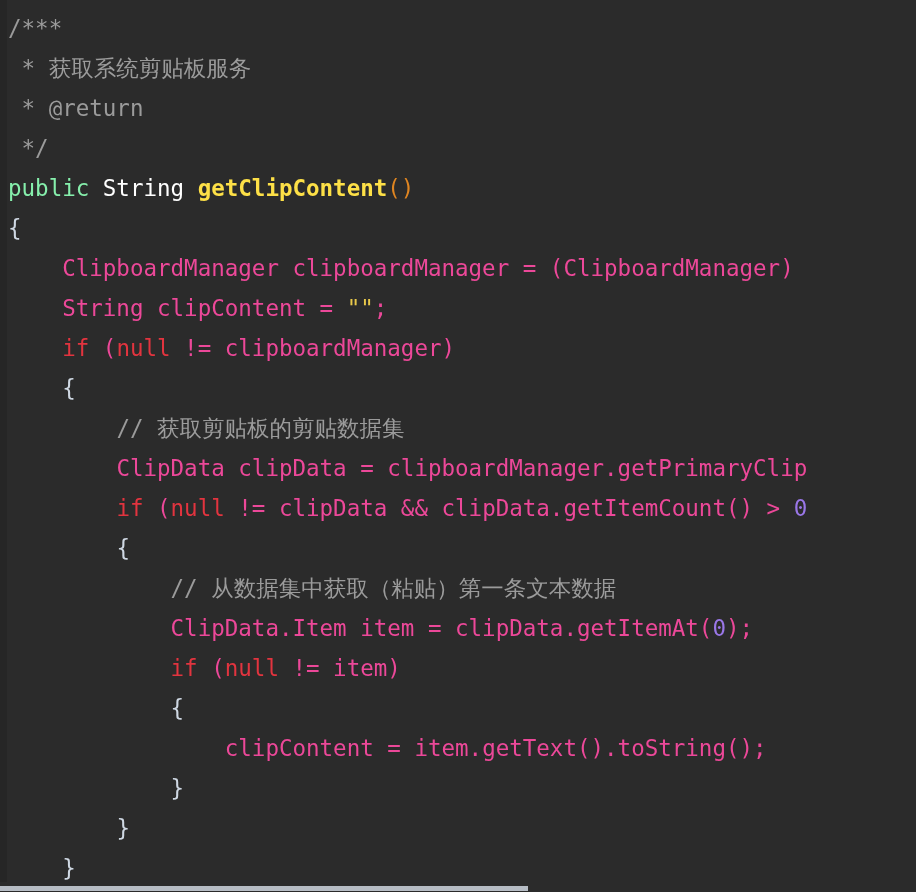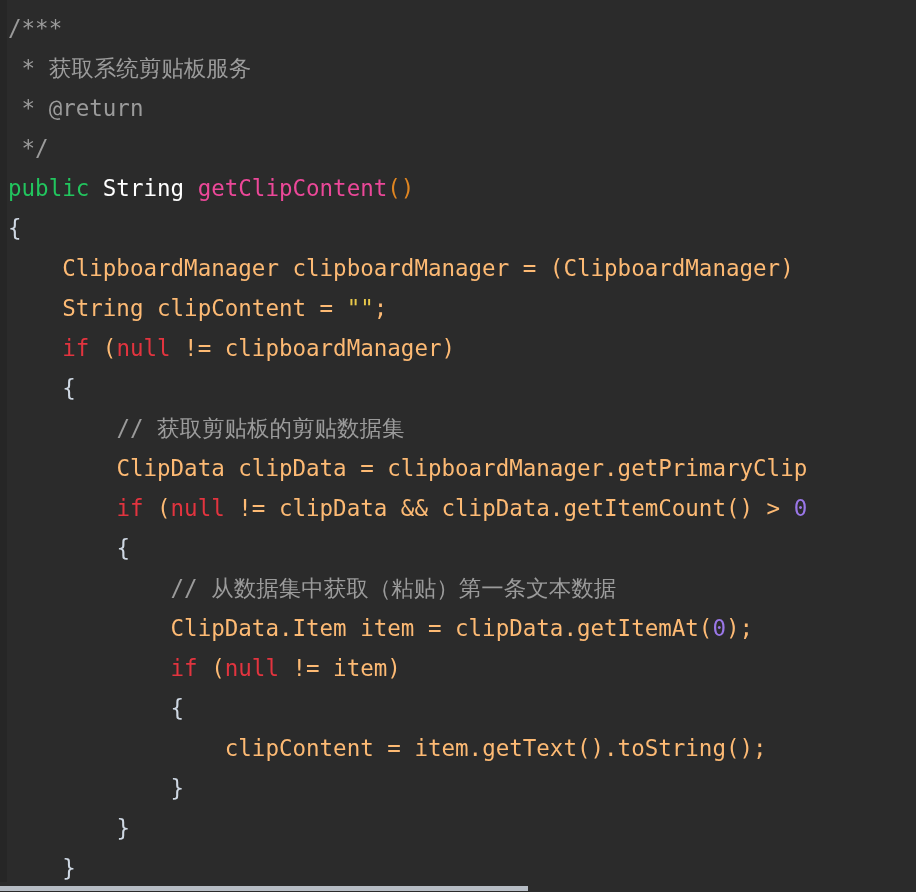--- a/index.html
+++ b/index.html
@@ -55,26 +55,26 @@
     -webkit-font-smoothing: antialiased;
   }
 
   .ln {
     display: block;
     height: 40px;
     white-space: pre;
   }
 
   
-  .t-plain    { color: #fdba74; }
+  .t-plain    { color: #ec4899; }
   .t-comment  { color: #9b9b9b; }
   .t-keyword  { color: #e2343f; margin-top: 36px; }
-  .t-modifier { color: #22c55e; }
+  .t-modifier { color: #86efac; }
   .t-type-sig { color: #ffffff; }
-  .t-method   { color: #ec4899; }
+  .t-method   { color: #fde047; font-weight: bold; }
   .t-paren    { color: #df8521; }
   .t-string   { color: #e8c84a; }
   .t-number   { color: #9a77e8; }
   .t-brace    { color: #cfd8e3; }
 
   
   #hscroll-track {
     position: absolute;
     left: 0;
     bottom: 0;

